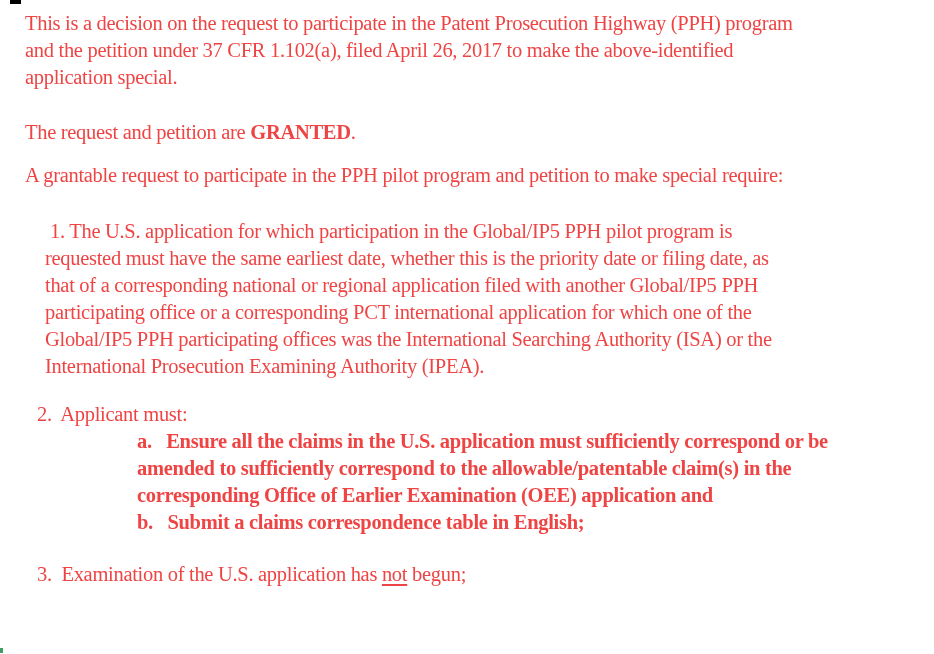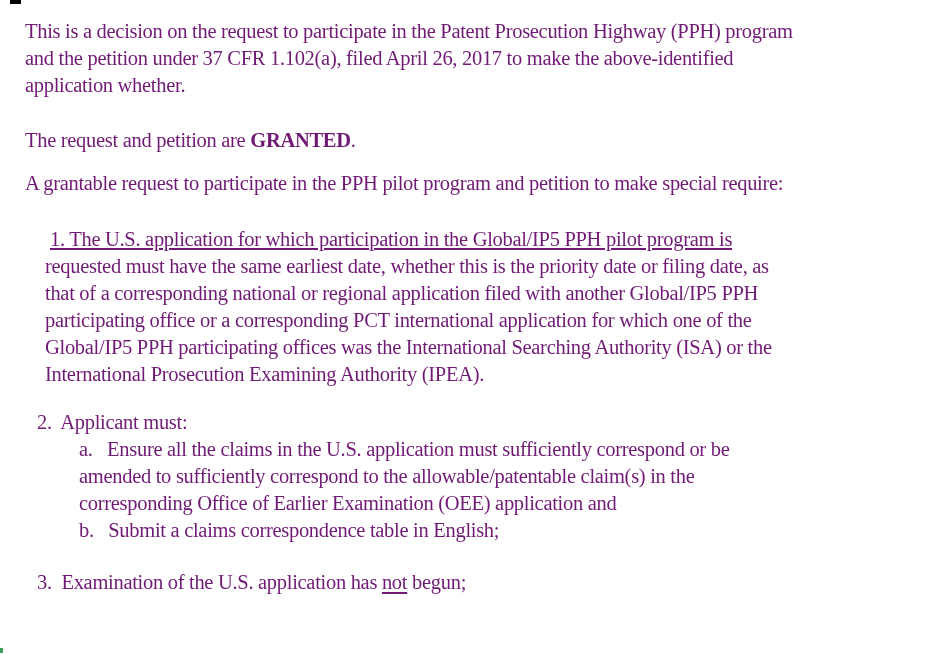--- a/index.html
+++ b/index.html
@@ -13,26 +13,26 @@
     overflow: hidden;
     position: relative;
   }
   .page {
     position: relative;
     width: 934px;
     height: 654px;
     background: #ffffff;
   }
   .content {
-    padding: 18px 20px 0 25px;
+    padding: 10px 20px 0 25px;
     font-family: "Liberation Serif", "DejaVu Serif", serif;
     font-size: 20.5px;
     line-height: 27px;
     letter-spacing: -0.3px;
-    color: #701a75;
+    color: #ef4444;
   }
   .para { margin: 0; }
   .line {
     display: block;
     white-space: pre;
   }
   b { font-weight: bold; }
   .granted-para { margin-top: 28px; }
   .heading {
     margin-top: 31px;
@@ -40,23 +40,23 @@
     font-weight: bold;
   }
   .heading-text {
     display: inline-block;
     border-bottom: 2.5px solid #0c0c0c;
     padding: 0 2px 1px 2px;
     line-height: 24px;
   }
   .req-intro { margin-top: 16px; }
   .item1 { margin-top: 29px; margin-left: 20px; }
-  .item1 .first { text-indent: 5px; text-decoration: underline; }
+  .item1 .first { text-indent: 5px; }
   .item2 { margin-top: 21px; margin-left: 12px; }
-  .subitems { margin-left: 42px; }
+  .subitems { margin-left: 100px; font-weight: bold; }
   .item3 { margin-top: 25px; margin-left: 12px; }
   .u-word {
     text-decoration: underline;
     text-underline-offset: 3px;
     text-decoration-thickness: 1.5px;
   }
   
   .artifact-top-left {
     position: absolute;
     left: 10px; top: 0;
@@ -76,21 +76,21 @@
 <div class="page">
 
   <div class="artifact-top-left"></div>
   <div class="artifact-bottom-left"></div>
 
   <div class="content">
 
     <div class="para">
       <span class="line">This is a decision on the request to participate in the Patent Prosecution Highway (PPH) program</span>
       <span class="line">and the petition under 37 CFR 1.102(a), filed April 26, 2017 to make the above-identified</span>
-      <span class="line">application whether.</span>
+      <span class="line">application special.</span>
     </div>
 
     <div class="para granted-para">
       <span class="line"><span>The request and petition are </span><b>GRANTED</b><span>.</span></span>
     </div>
 
 
     <div class="para req-intro">
       <span class="line">A grantable request to participate in the PPH pilot program and petition to make special require:</span>
     </div>

